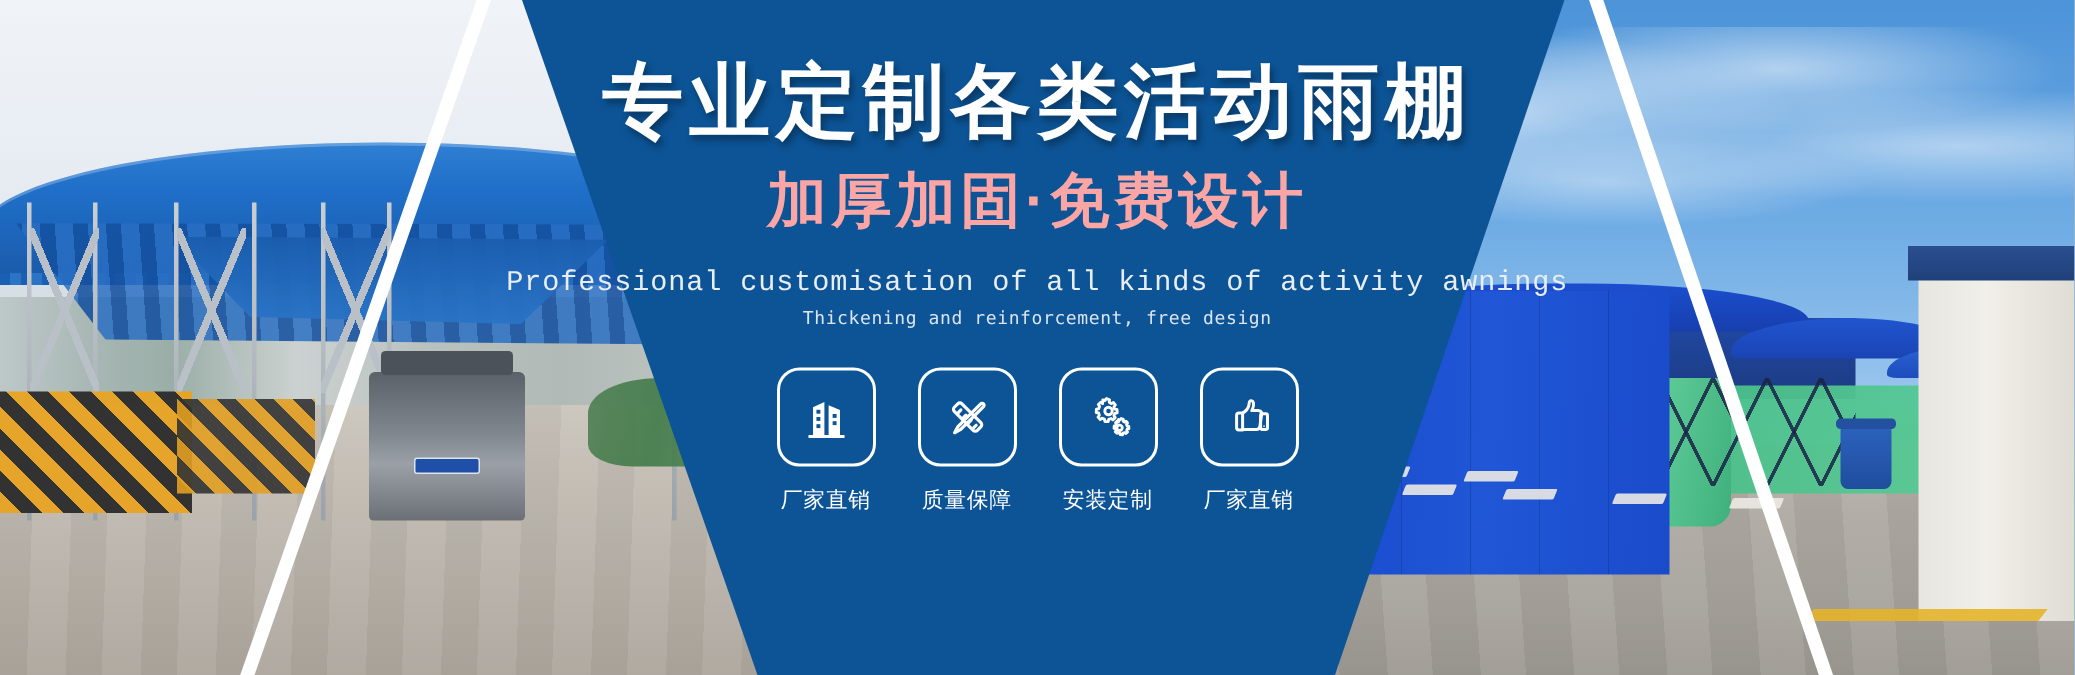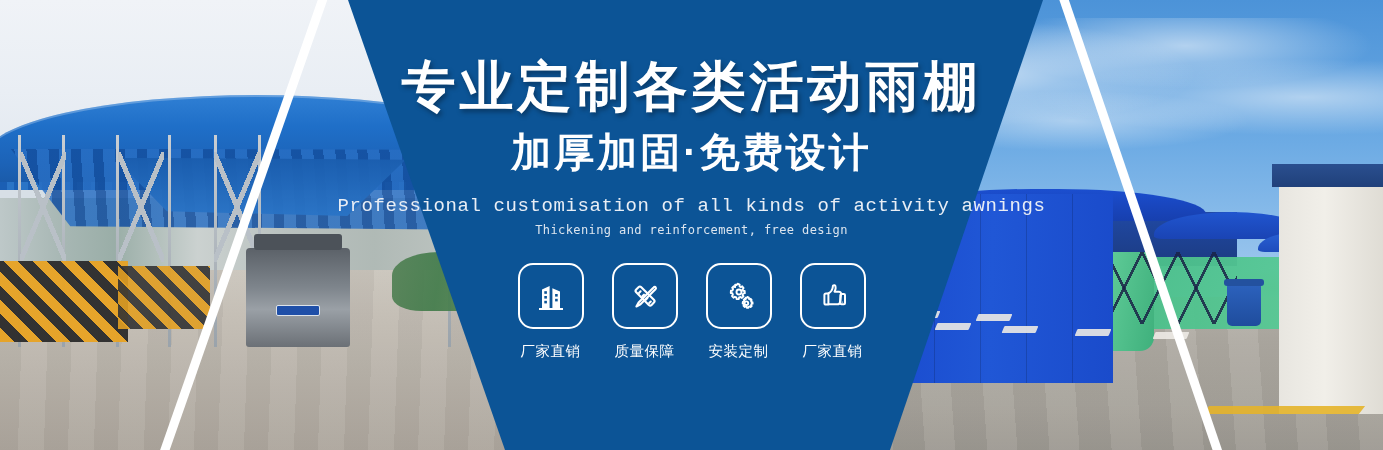--- a/index.html
+++ b/index.html
@@ -243,34 +243,34 @@
   .edge-left  { left:332px; top:-40px; width:9px; height:540px;
                 transform:rotate(19.3deg); transform-origin:top center; }
   .edge-right { left:1046px; top:-40px; width:9px; height:540px;
                 transform:rotate(-18.8deg); transform-origin:top center; }
 
   
   .content {
     position:absolute; left:0; top:0; width:100%; height:100%;
     z-index:6;
     display:flex; flex-direction:column; align-items:center;
-    padding-top:58px;
+    padding-top:40px;
   }
   .headline {
     color:#ffffff;
     font-size:54px;
     font-weight:bold;
     letter-spacing:4px;
     line-height:1.05;
     text-shadow:2px 3px 5px rgba(0,0,0,.35);
     white-space:nowrap;
   }
   .subhead {
     margin-top:16px;
-    color:#ffffff;
+    color:#fca5a5;
     font-size:40px;
     font-weight:bold;
     letter-spacing:3px;
     line-height:1.05;
     white-space:nowrap;
   }
   .en1 {
     margin-top:22px;
     color:#e9eef5;
     font-family:Liberation Mono, monospace;

